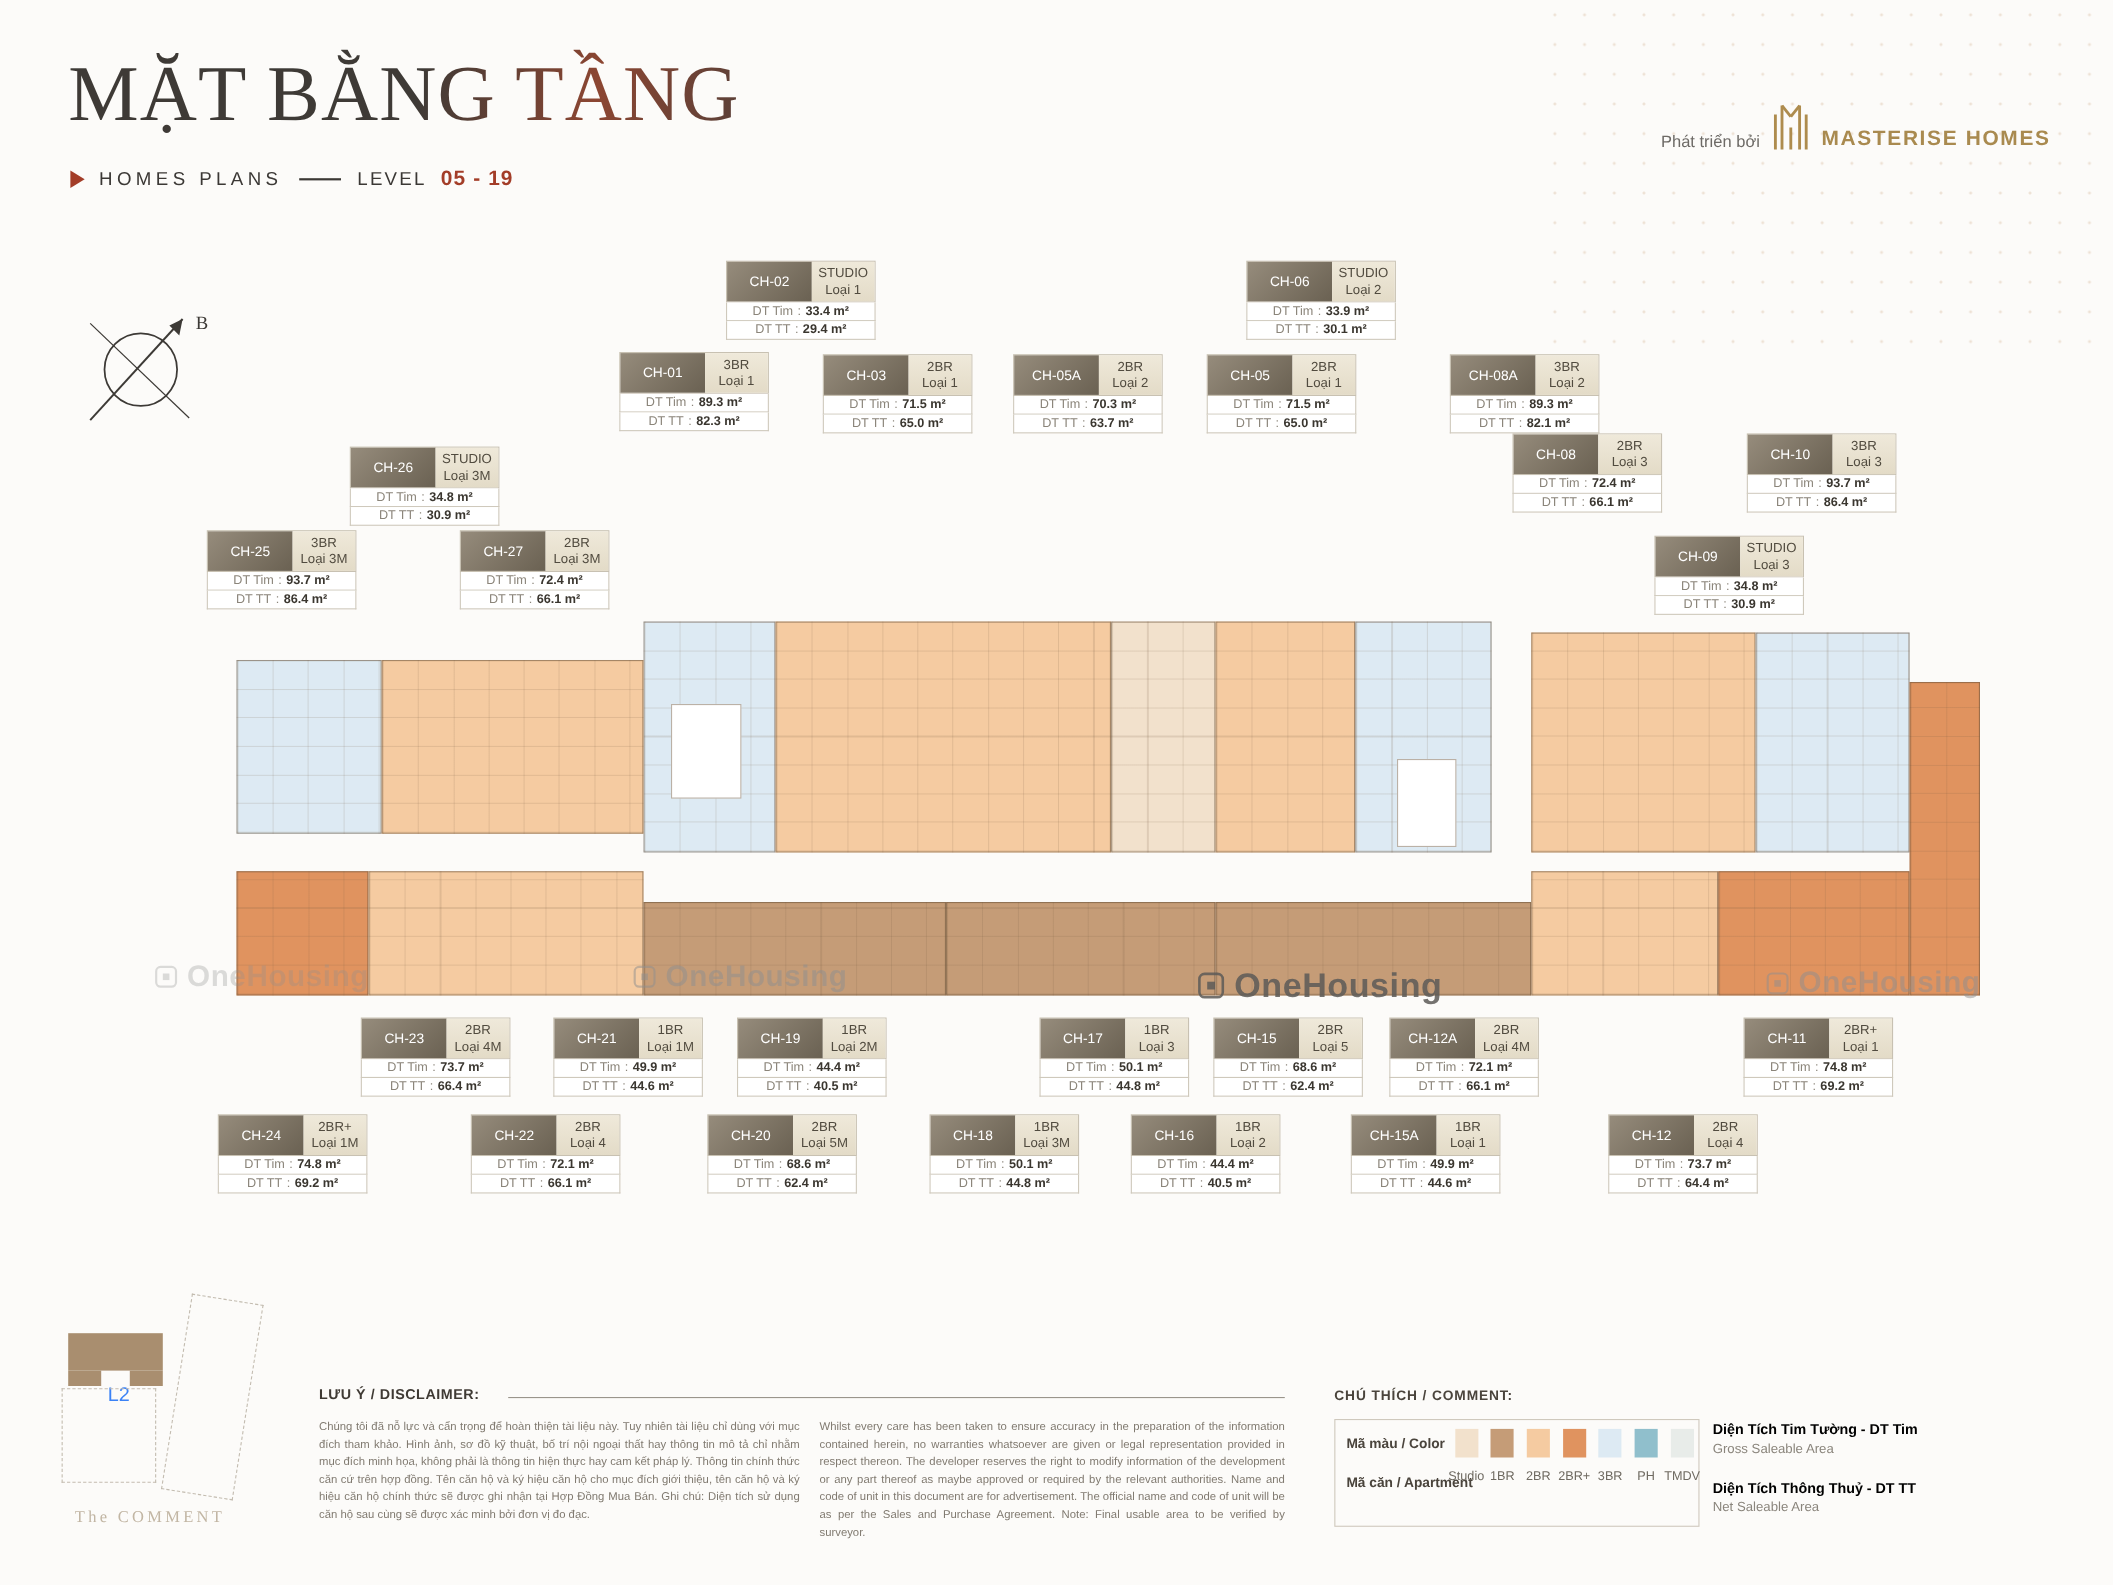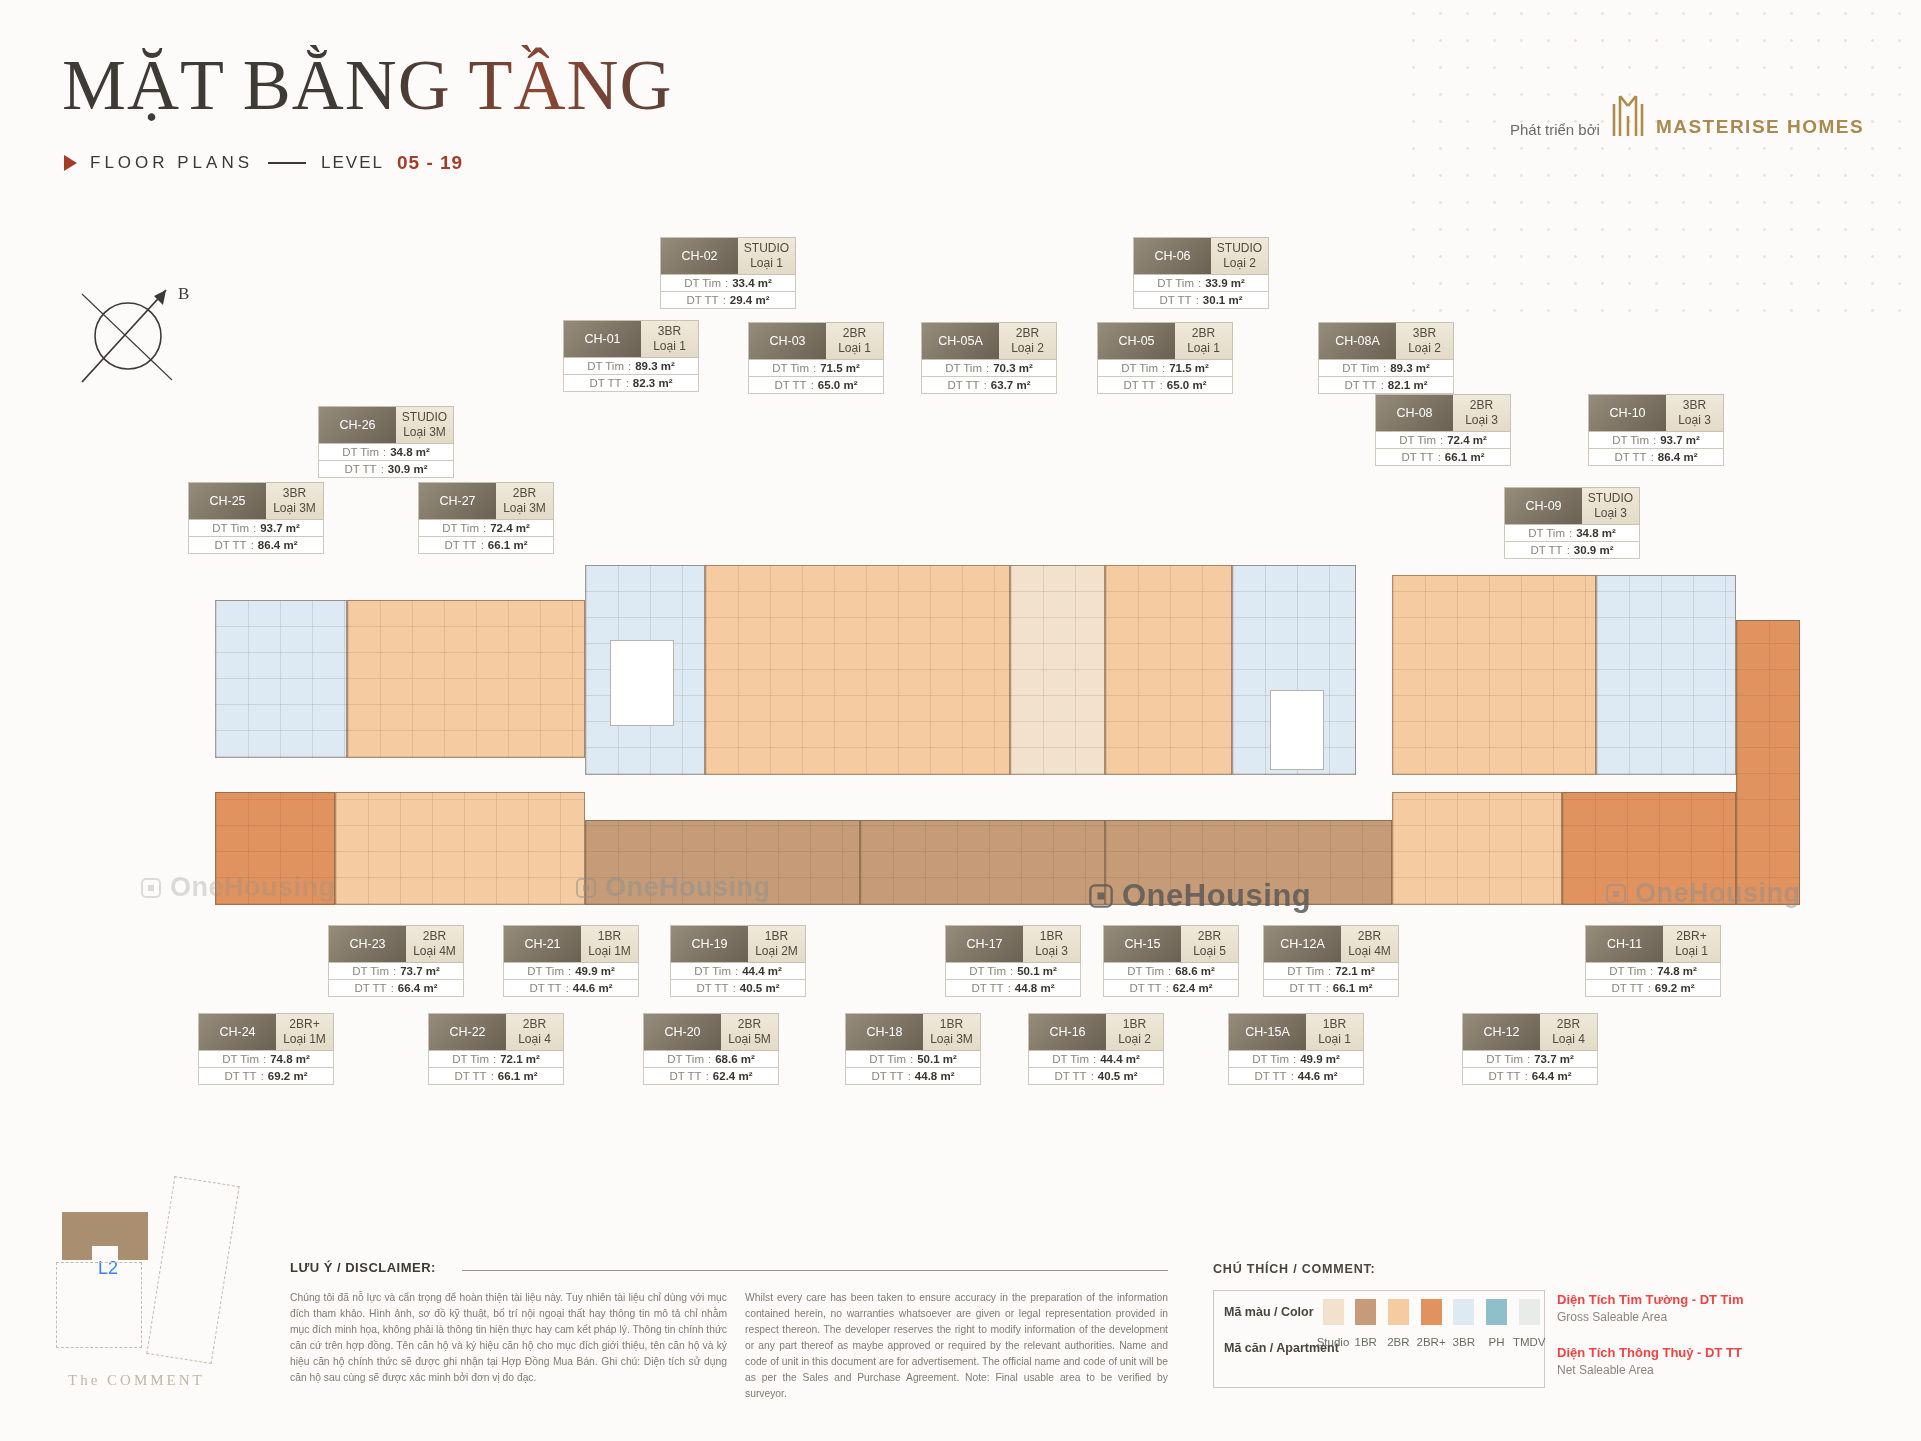--- a/index.html
+++ b/index.html
@@ -51,21 +51,21 @@
   .conn.down{top:100%;}
   .conn.up{bottom:100%;}
   
   .legend-heading{position:absolute;left:1213px;top:1262px;font-size:12.5px;font-weight:bold;letter-spacing:.8px;color:#4a443c;}
   .legend-box{position:absolute;left:1213px;top:1290px;width:332px;height:98px;border:1px solid #cfc9bd;box-sizing:border-box;}
   .legend-rowlabel{position:absolute;left:10px;font-size:12.5px;font-weight:bold;color:#4a443c;}
   .lg-item{position:absolute;top:8px;width:44px;text-align:center;}
   .lg-swatch{width:21px;height:26px;margin:0 auto;}
   .lg-label{margin-top:11px;font-size:11.5px;color:#6f6a61;}
   .legend-right{position:absolute;left:1557px;width:340px;}
-  .legend-right .t{font-size:13px;font-weight:bold;color:#ef4444;}
+  .legend-right .t{font-size:13px;font-weight:bold;color:#000000;}
   .legend-right .s{font-size:12px;color:#8a857c;margin-top:3px;}
   
   .disc-heading{position:absolute;left:290px;top:1260px;font-size:13px;font-weight:bold;letter-spacing:.5px;color:#3f3a34;}
   .disc-line{position:absolute;left:462px;top:1270px;width:706px;height:1px;background:#9a958c;}
   .disc-col{position:absolute;top:1290px;font-size:10.3px;line-height:1.55;color:#807a70;text-align:justify;}
   .disc-vn{left:290px;width:437px;}
   .disc-en{left:745px;width:423px;}
   
   .map{position:absolute;left:40px;top:1150px;width:270px;height:270px;}
   .map .bar{position:absolute;background:#A98E6F;}
@@ -77,21 +77,21 @@
 </head>
 <body>
 
 <div class="page">
 
   <div class="dots"></div>
 
   <div class="title-main">MẶT BẰNG TẦNG</div>
   <div class="subtitle">
     <div class="tri"></div>
-    <span class="sub-label">FLOOR PLANS</span>
+    <span class="sub-label">HOMES PLANS</span>
     <span class="sub-dash"></span>
     <span class="sub-level">LEVEL</span>
     <span class="sub-range">05 - 19</span>
   </div>
   <div class="dev-line">
     <span class="dev-prefix">Phát triển bởi</span>
     <svg width="36" height="46" viewBox="0 0 34 46">
       <g stroke="#AE8C4E" stroke-width="2.6" fill="none">
         <line x1="3" y1="44" x2="3" y2="12"></line>
         <line x1="9" y1="44" x2="9" y2="4"></line>

